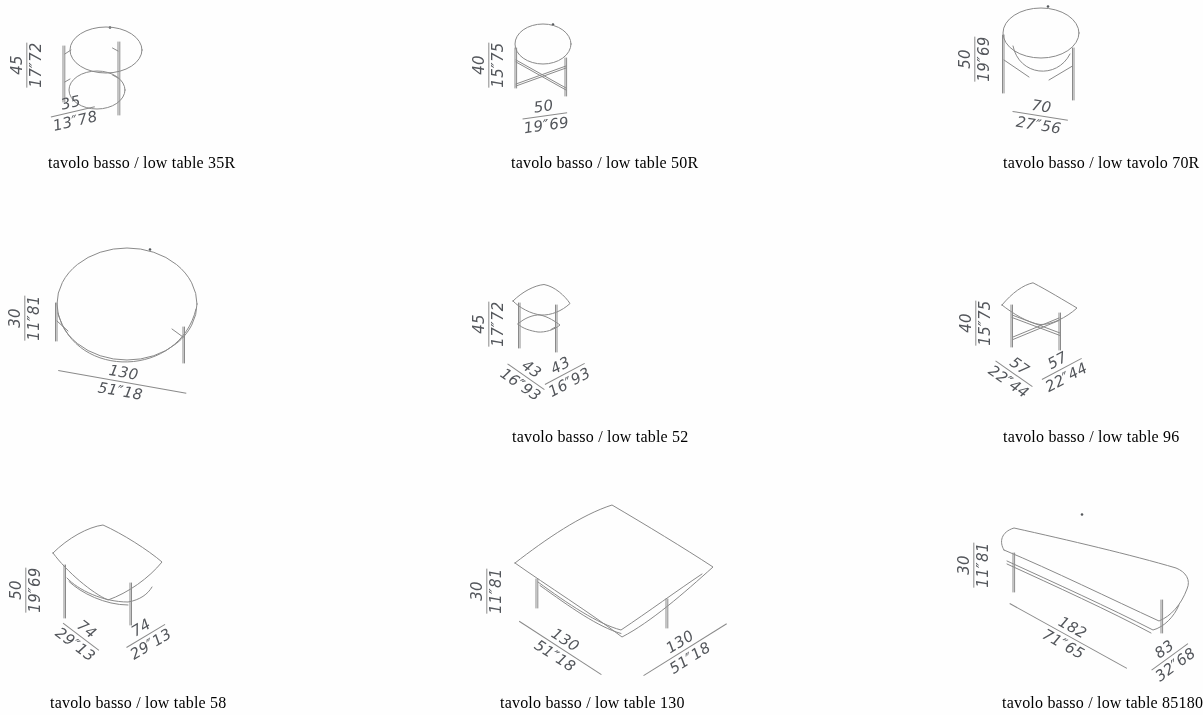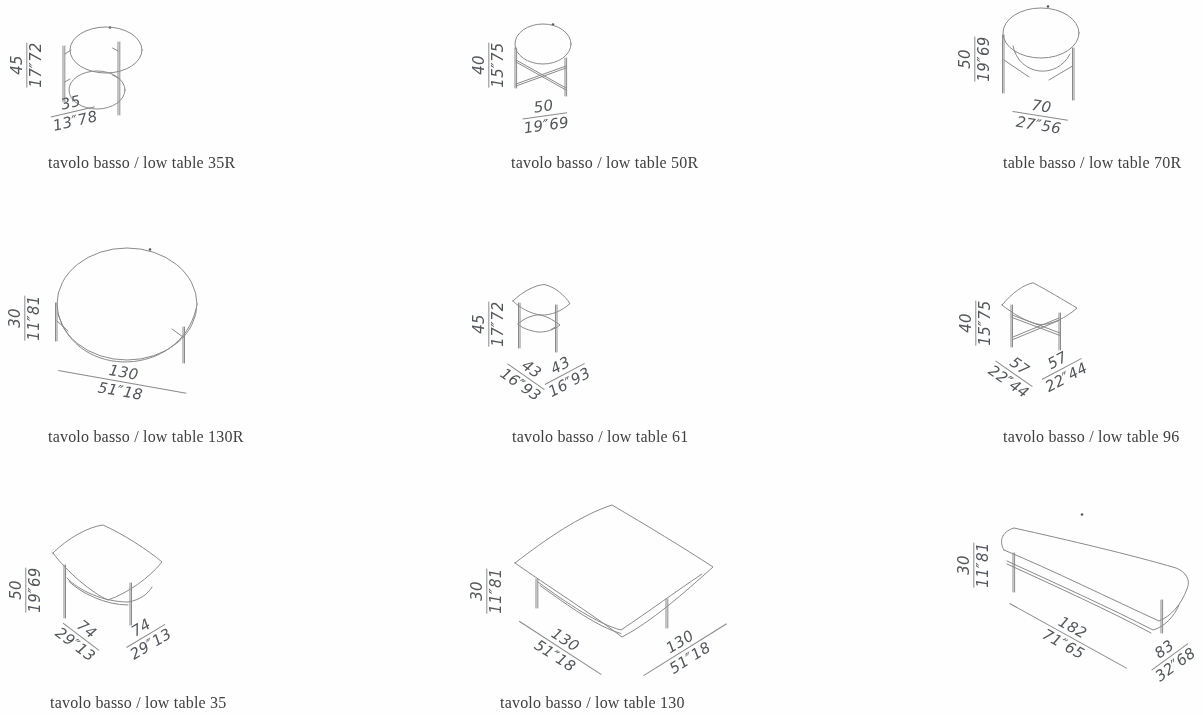--- a/index.html
+++ b/index.html
@@ -10,21 +10,21 @@
   #c1{left:0;top:0;width:300px;height:200px;}
   #c2{left:460px;top:0;width:300px;height:200px;}
   #c3{left:950px;top:0;width:253px;height:200px;}
   #c4{left:0;top:243px;width:300px;height:225px;}
   #c5{left:460px;top:243px;width:300px;height:225px;}
   #c6{left:950px;top:243px;width:253px;height:225px;}
   #c7{left:0;top:496px;width:300px;height:219px;}
   #c8{left:460px;top:496px;width:300px;height:219px;}
   #c9{left:950px;top:496px;width:253px;height:219px;}
 
-  .caption{position:absolute;font:16px "Liberation Serif",serif;color:#404040;
+  .caption{position:absolute;font:16px "Liberation Serif",serif;color:#000000;
            white-space:nowrap;letter-spacing:.2px;}
 
   .frac{position:absolute;transform:translate(-50%,-50%) rotate(var(--r,0deg));
         font:italic 15px "DejaVu Sans",sans-serif;color:#53565b;text-align:center;
         white-space:nowrap;line-height:1.08;letter-spacing:.3px;}
   .frac .top{display:block;border-bottom:1px solid #8a8a8a;padding:0 10px 1px;}
   .frac .bot{display:block;padding-top:1px;}
   .p0 .top{padding:0 3px 1px;}
   .p1 .top{padding:0 10px 1px;}
   .p2 .top{padding:0 18px 1px;}
@@ -93,42 +93,41 @@
       <path d="M20,44 C26,74 64,78 77,52"></path>
       <path d="M9.5,33 L9.5,91 M11,33 L11,91"></path>
       <path d="M79.5,46 L79.5,98 M81,46 L81,98"></path>
       <path d="M11,58 L36,75"></path>
       <path d="M79.5,64 L56,78"></path>
     </svg>
     <div class="frac p2" style="left:90px;top:116px;--r:9deg">
       <span class="top">70</span>
       <span class="bot">27″56</span>
     </div>
-    <div class="caption" style="left:53px;top:154px">table basso / low table 70R</div>
+    <div class="caption" style="left:53px;top:154px">tavolo basso / low tavolo 70R</div>
   </div>
 
   <div class="cell" id="c4">
     <div class="frac p1" style="left:25px;top:75px;--r:-90deg">
       <span class="top">30</span>
       <span class="bot">11″81</span>
     </div>
     <svg class="draw" style="left:48px;top:0px" width="165" height="135" viewBox="0 0 165 135">
       <circle class="dot" cx="102" cy="6.5" r="1.3"></circle>
       <ellipse cx="79" cy="61" rx="70" ry="56"></ellipse>
       <path d="M10,70 C28,138 132,134 148,66"></path>
       <path d="M7.5,60 L7.5,98 M9,60 L9,98"></path>
       <path d="M9,78 L20,88"></path>
       <path d="M135,84 L135,120 M136.5,84 L136.5,120"></path>
       <path d="M135,94 L124,86"></path>
     </svg>
     <div class="frac p4" style="left:122px;top:139px;--r:10deg">
       <span class="top">130</span>
       <span class="bot">51″18</span>
     </div>
-    <div class="caption" style="left:48px;top:185px">tavolo basso / low table 130R</div>
   </div>
 
   <div class="cell" id="c5">
     <div class="frac p1" style="left:29px;top:81px;--r:-90deg">
       <span class="top">45</span>
       <span class="bot">17″72</span>
     </div>
     <svg class="draw" style="left:45px;top:41px" width="80" height="78" viewBox="0 0 80 78">
       <path d="M8,17 C17,8 29,1.5 39,0.5 C50,2.5 60,12 65,19.5 C57,27 46,31.5 36,31 C26,30 14,23.5 8,17 Z"></path>
       <path d="M13,40 C19,34 29,30.5 35,31 C43,32.5 51,38 55,41 C49,46 40,48.5 33,48 C26,47 17,44.5 13,40 Z"></path>
@@ -137,21 +136,21 @@
       <path d="M50.5,43 L46,45.5"></path>
     </svg>
     <div class="frac p0" style="left:66px;top:134px;--r:35deg">
       <span class="top">43</span>
       <span class="bot">16″93</span>
     </div>
     <div class="frac p0" style="left:105px;top:131px;--r:-28deg">
       <span class="top">43</span>
       <span class="bot">16″93</span>
     </div>
-    <div class="caption" style="left:52px;top:185px">tavolo basso / low table 61</div>
+    <div class="caption" style="left:52px;top:185px">tavolo basso / low table 52</div>
   </div>
 
   <div class="cell" id="c6">
     <div class="frac p1" style="left:26px;top:80px;--r:-90deg">
       <span class="top">40</span>
       <span class="bot">15″75</span>
     </div>
     <svg class="draw" style="left:45px;top:39px" width="95" height="80" viewBox="0 0 95 80">
       <path d="M7,23 C17,11 28,3 38,0.8 C52,8 70,19 82,26 C71,36 56,43 45,42.5 C33,41 17,31 7,23 Z"></path>
       <path d="M16,23 L16,65 M17.5,23 L17.5,65"></path>
@@ -183,21 +182,21 @@
       <path d="M82,69 L82,111 M83.5,69 L83.5,111"></path>
     </svg>
     <div class="frac p1" style="left:81px;top:141px;--r:37deg">
       <span class="top">74</span>
       <span class="bot">29″13</span>
     </div>
     <div class="frac p1" style="left:146px;top:140px;--r:-31deg">
       <span class="top">74</span>
       <span class="bot">29″13</span>
     </div>
-    <div class="caption" style="left:50px;top:198px">tavolo basso / low table 35</div>
+    <div class="caption" style="left:50px;top:198px">tavolo basso / low table 58</div>
   </div>
 
   <div class="cell" id="c8">
     <div class="frac p1" style="left:27px;top:95px;--r:-90deg">
       <span class="top">30</span>
       <span class="bot">11″81</span>
     </div>
     <svg class="draw" style="left:48px;top:4px" width="210" height="142" viewBox="0 0 210 142">
       <path d="M7,63 C38,39 73,15 104,5 C138,25 176,48 205,67 C176,93 143,122 114,137 C84,114 38,85 7,63 Z"></path>
       <path d="M30,82 C60,104 90,124 113,130 C140,112 170,90 194,74"></path>
@@ -230,15 +229,16 @@
       <path d="M171,102 L171,135 M172.6,102 L172.6,135"></path>
     </svg>
     <div class="frac p5" style="left:118px;top:140px;--r:29deg">
       <span class="top">182</span>
       <span class="bot">71″65</span>
     </div>
     <div class="frac p1" style="left:220px;top:161px;--r:-36deg">
       <span class="top">83</span>
       <span class="bot">32″68</span>
     </div>
+    <div class="caption" style="left:52px;top:198px">tavolo basso / low table 85180</div>
   </div>
 
 </div>
 
 </body></html>

